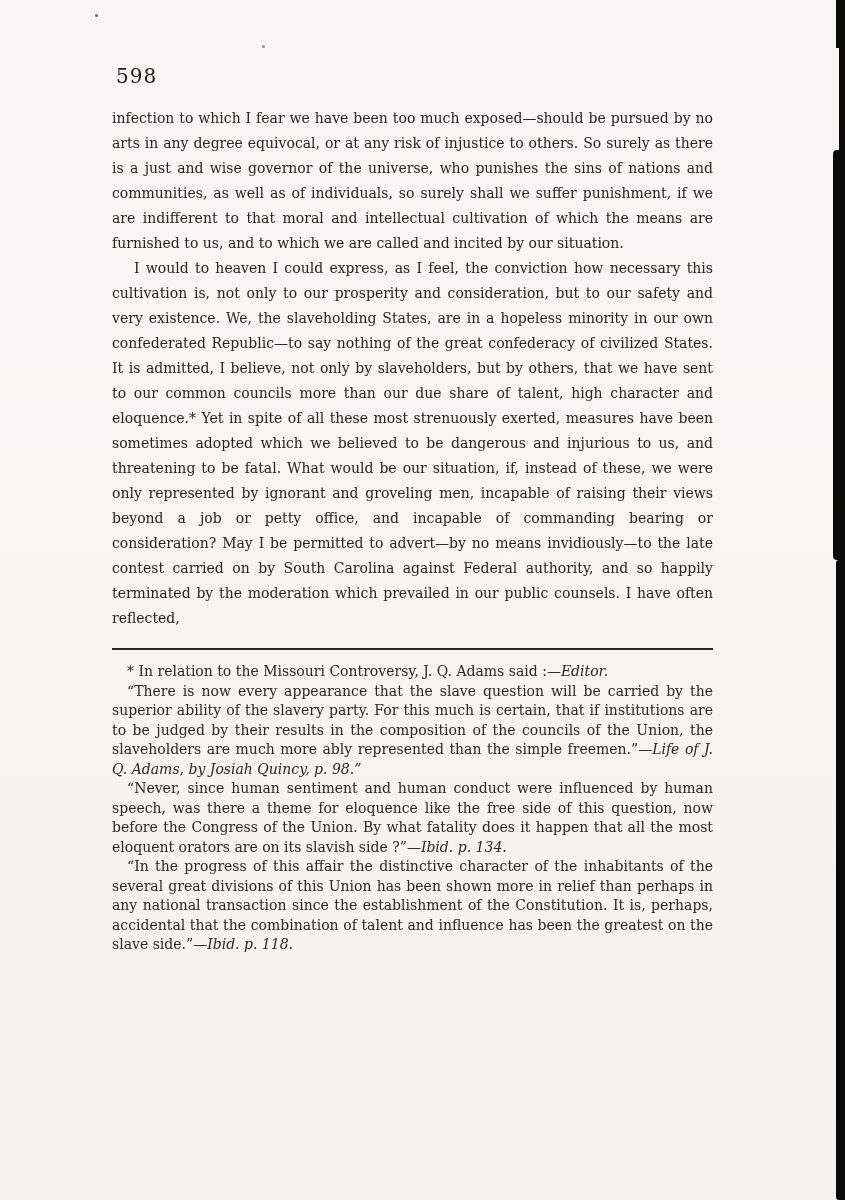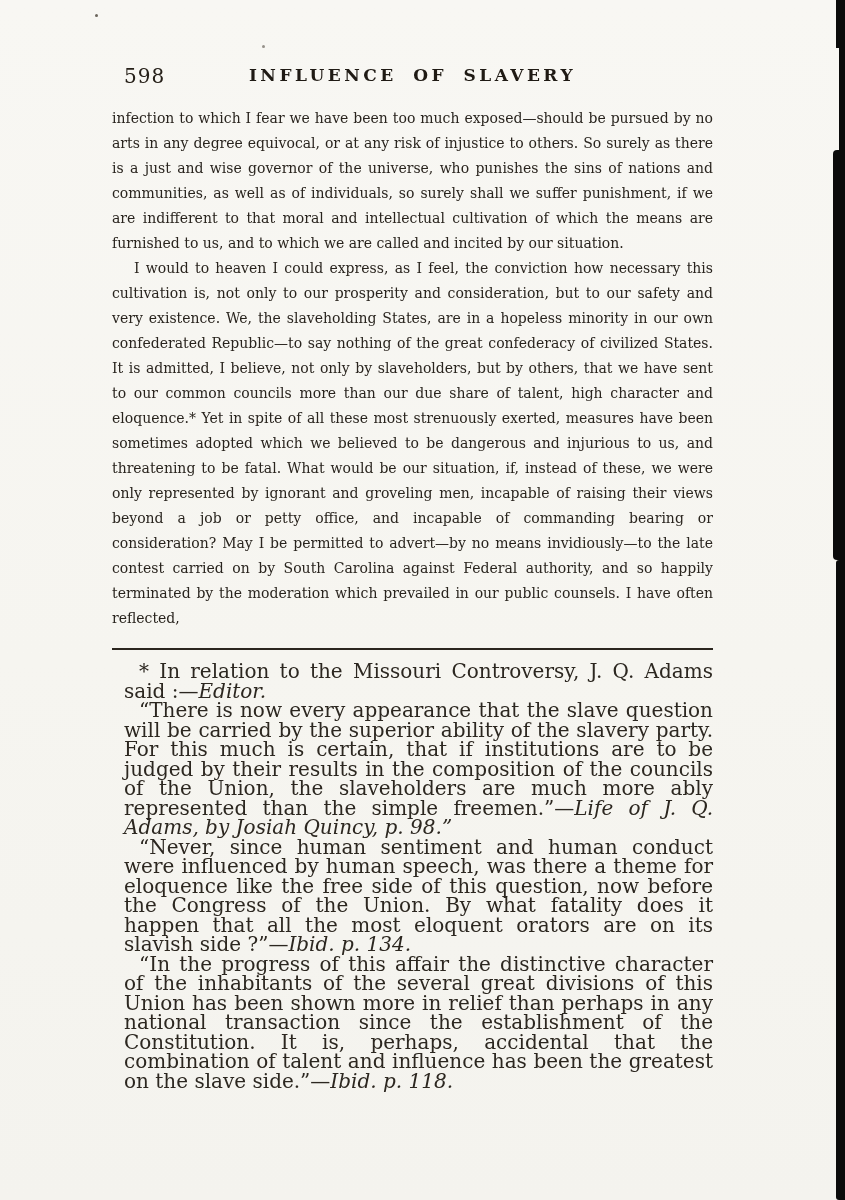--- a/index.html
+++ b/index.html
@@ -23,21 +23,21 @@
     box-sizing:border-box;
     padding:62px 132px 0 112px;
   }
   header.pagehead{
     position:relative;
     height:26px;
     margin-bottom:18px;
   }
   .pagenum{
     position:absolute;
-    left:12px;
+    left:4px;
     top:2px;
     font-size:20px;
     letter-spacing:1px;
     color:#262019;
   }
   .running{
     display:block;
     text-align:center;
     font-size:17px;
     font-weight:700;
@@ -59,25 +59,24 @@
   main.bodytext p.no-indent{
     text-indent:0;
   }
   .rule{
     width:601px;
     border:none;
     border-top:2px solid #2b261f;
     margin:17px 0 12px 0;
   }
   .footnotes{
-    font-size:20px;
+    font-size:14px;
     line-height:19.5px;
     text-align:justify;
     color:#2c2720;
-    margin-left:12px;
   }
   .footnotes p.footnote{
     margin:0;
     text-indent:15px;
   }
   .footnotes .it{
     font-style:italic;
   }
   
   .scan-bar{
@@ -105,21 +104,20 @@
   .speck-a{left:95px;top:14px;width:3px;height:3px;}
   .speck-b{left:262px;top:45px;width:3px;height:3px;opacity:.7;}
 </style>
 </head>
 <body>
 
 <div class="page">
 
   <header class="pagehead">
     <span class="pagenum">598</span>
-    <span class="running">INFLUENCE OF SLAVERY</span>
   </header>
 
   <main class="bodytext">
     <p class="no-indent">infection to which I fear we have been too much exposed—should be pursued by no arts in any degree equivocal, or at any risk of injustice to others.  So surely as there is a just and wise governor of the universe, who punishes the sins of nations and communities, as well as of individuals, so surely shall we suffer punishment, if we are indifferent to that moral and intellectual cultivation of which the means are furnished to us, and to which we are called and incited by our situation.</p>
     <p>I would to heaven I could express, as I feel, the conviction how necessary this cultivation is, not only to our prosperity and consideration, but to our safety and very existence.  We, the slaveholding States, are in a hopeless minority in our own confederated Republic—to say nothing of the great confederacy of civilized States.  It is admitted, I believe, not only by slaveholders, but by others, that we have sent to our common councils more than our due share of talent, high character and eloquence.*  Yet in spite of all these most strenuously exerted, measures have been sometimes adopted which we believed to be dangerous and injurious to us, and threatening to be fatal.  What would be our situation, if, instead of these, we were only represented by ignorant and groveling men, incapable of raising their views beyond a job or petty office, and incapable of commanding bearing or consideration?  May I be permitted to advert—by no means invidiously—to the late contest carried on by South Carolina against Federal authority, and so happily terminated by the moderation which prevailed in our public counsels.  I have often reflected,</p>
   </main>
 
   <hr class="rule">
 
   <section class="footnotes">

